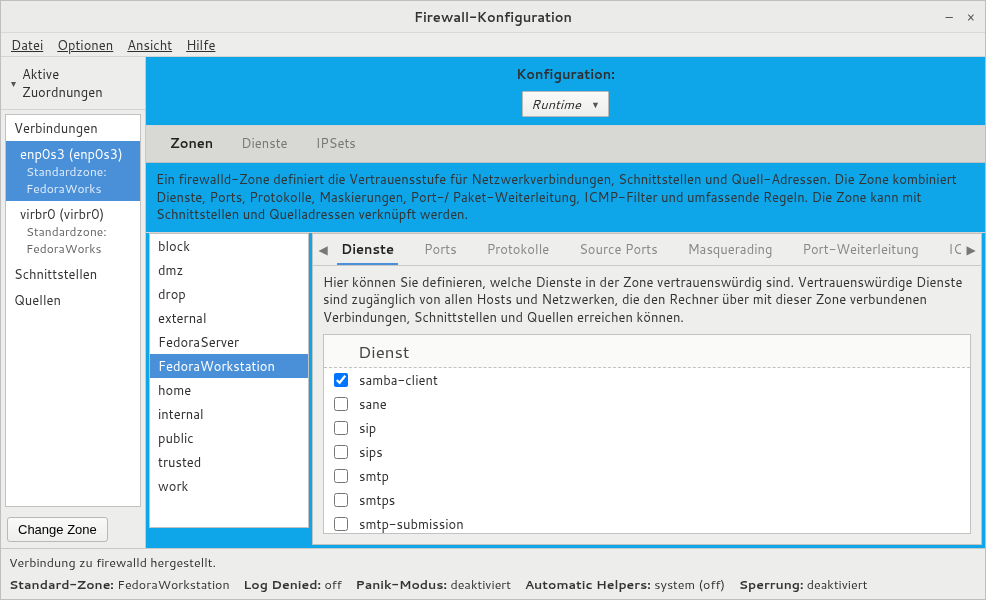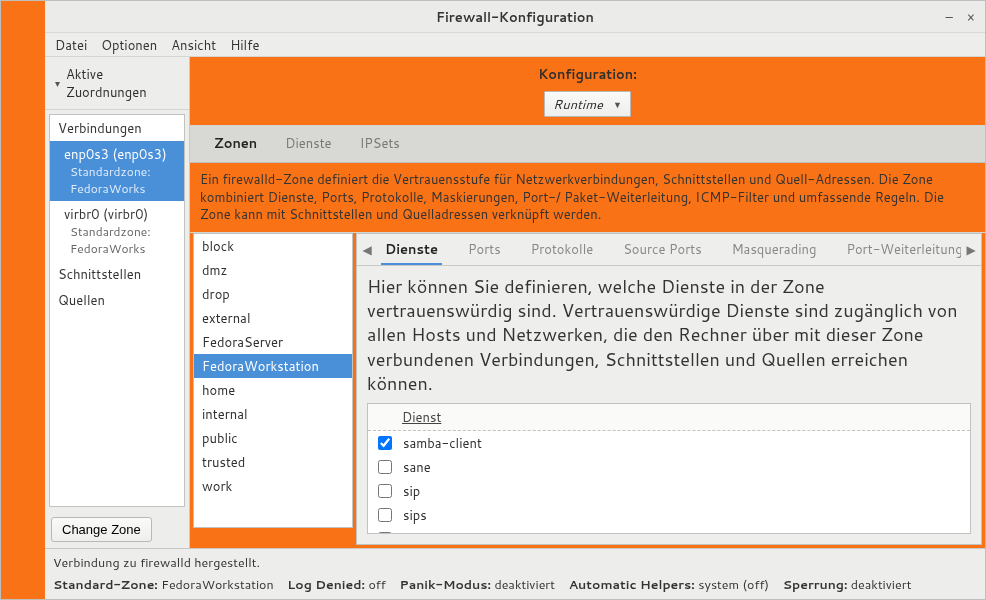--- a/index.html
+++ b/index.html
@@ -7,24 +7,23 @@
     margin: 0;
     font-family: "Cantarell", "Segoe UI", sans-serif;
     font-size: 13px;
     color: #2e2e2e;
     background: #f5f5f5;
   }
   .window {
     width: 986px;
     height: 600px;
     border: 1px solid #bfbfbf;
-    background: #f97316;
-    display: flex;
-    flex-direction: column;
-    padding-left: 44px;
+    background: #0ea5e9;
+    display: flex;
+    flex-direction: column;
   }
   .titlebar {
     height: 32px;
     display: flex;
     align-items: center;
     padding: 0 10px;
     background: #ebebea;
     border-bottom: 1px solid #d9d9d7;
     position: relative;
   }
@@ -45,20 +44,21 @@
   .win-controls span { cursor: default; }
   .menubar {
     height: 24px;
     display: flex;
     align-items: center;
     gap: 14px;
     padding: 0 10px;
     background: #ededeb;
     border-bottom: 1px solid #d4d4d2;
     font-size: 13px;
+    text-decoration: underline;
   }
   .menubar span { color: #333; cursor: default; }
   .body {
     flex: 1;
     display: flex;
     min-height: 0;
   }
   .sidebar {
     width: 145px;
     border-right: 1px solid #c9c9c7;
@@ -228,40 +228,39 @@
     border-bottom: 2px solid transparent;
     cursor: default;
   }
   .subtab.active {
     color: #222;
     font-weight: 600;
     border-bottom: 2px solid #4a90d9;
   }
   .sub-desc {
     padding: 8px 10px;
-    font-size: 18px;
+    font-size: 13px;
     color: #333;
     line-height: 1.35;
   }
   .svc-table-wrap {
     flex: 1;
     margin: 0 10px 10px 10px;
     border: 1px solid #c2c2c0;
     background: #fff;
     min-height: 0;
     display: flex;
     flex-direction: column;
   }
   .svc-header {
     border-bottom: 1px dashed #c2c2c0;
     padding: 4px 6px 4px 34px;
-    font-size: 13px;
+    font-size: 17px;
     color: #444;
     background: #fafaf9;
-    text-decoration: underline;
   }
   .svc-rows {
     flex: 1;
     overflow-y: auto;
   }
   .svc-row {
     display: flex;
     align-items: center;
     gap: 8px;
     padding: 2px 6px;

